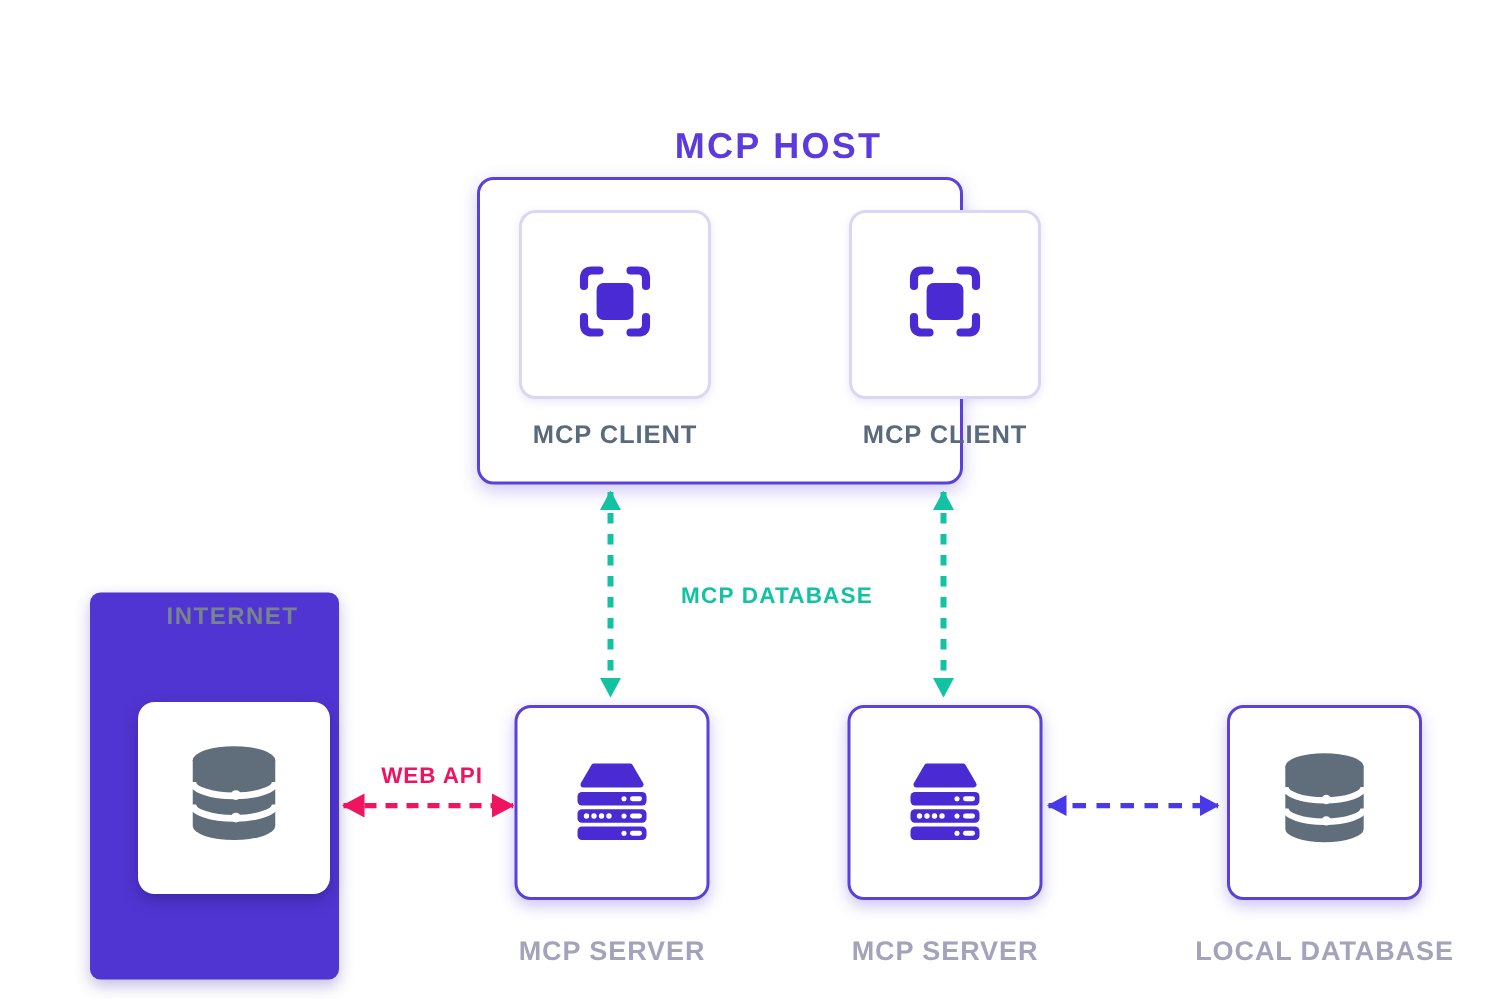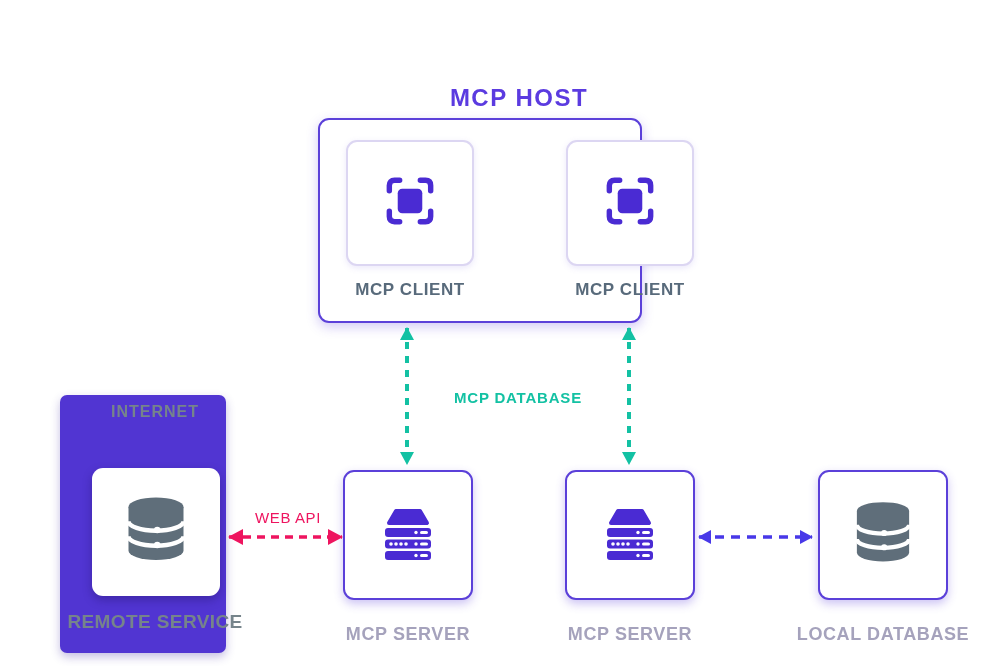--- a/index.html
+++ b/index.html
@@ -77,21 +77,21 @@
   .remote-label{
     position:absolute;top:216px;left:0;width:190px;text-align:center;
     font-size:19px;font-weight:800;letter-spacing:.4px;color:var(--gray_caption);
   }
   .protocol-label{
     left:418px;top:357px;width:200px;text-align:center;
     font-size:15px;font-weight:800;letter-spacing:.8px;color:var(--teal);
   }
   .webapi-label{
     left:218px;top:477px;width:140px;text-align:center;
-    font-size:15px;font-weight:400;letter-spacing:.6px;color:var(--pink);
+    font-size:15px;font-weight:700;letter-spacing:.6px;color:var(--pink);
   }
   .arrows{left:0;top:0;width:1003px;height:666px;pointer-events:none;z-index:5;}
   .s-teal{stroke:var(--teal);stroke-width:4;stroke-dasharray:7 7;fill:none;}
   .s-pink{stroke:var(--pink);stroke-width:3.5;stroke-dasharray:8 6;fill:none;}
   .s-indigo{stroke:var(--indigo_arrow);stroke-width:3.5;stroke-dasharray:9 7;fill:none;}
   .f-teal{fill:var(--teal);}
   .f-pink{fill:var(--pink);}
   .f-indigo{fill:var(--indigo_arrow);}
   .i-purple{fill:var(--purple_deep);}
   .i-purple-stroke{stroke:var(--purple_deep);fill:none;stroke-linecap:round;stroke-linejoin:round;}
@@ -140,21 +140,20 @@
         <svg width="80" height="80" viewBox="0 0 64 64">
           <ellipse class="i-gray" cx="32" cy="13.5" rx="22" ry="7.5"></ellipse>
           <path class="i-gray" d="M10 13.5 H54 V48.5 A22 7.5 0 0 1 10 48.5 Z"></path>
           <path class="i-white-stroke" stroke-width="3.6" d="M10 25 A22 7.5 0 0 0 54 25"></path>
           <path class="i-white-stroke" stroke-width="3.6" d="M10 37 A22 7.5 0 0 0 54 37"></path>
           <circle class="i-white" cx="33" cy="32" r="2.6"></circle>
           <circle class="i-white" cx="33" cy="44" r="2.6"></circle>
         </svg>
       </span>
     </div>
-    <div class="remote-label">REMOTE SERVICE</div>
   </div>
 
   <div class="abs node-box server1">
     <span>
       <svg width="64" height="64" viewBox="0 0 64 64">
         <path class="i-purple" stroke="var(--purple_deep)" stroke-width="4" stroke-linejoin="round" d="M20 10 H44 L51 22 H13 Z"></path>
         <rect class="i-purple" x="9" y="27" width="46" height="9" rx="3"></rect>
         <rect class="i-purple" x="9" y="38.5" width="46" height="9" rx="3"></rect>
         <rect class="i-purple" x="9" y="50" width="46" height="9" rx="3"></rect>
         <circle class="i-white" cx="40" cy="31.5" r="1.7"></circle>

